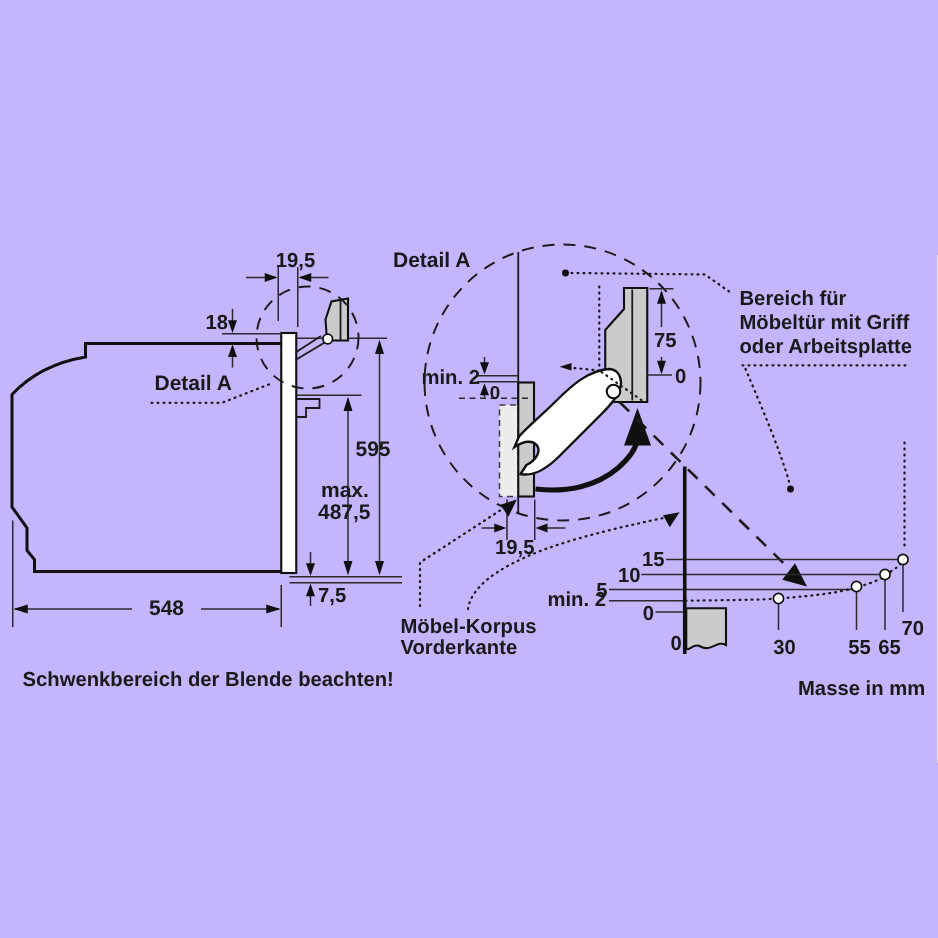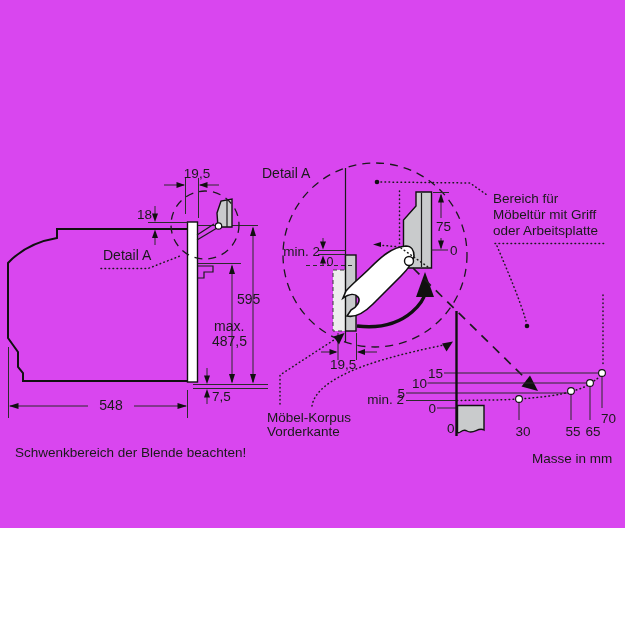--- a/index.html
+++ b/index.html
@@ -1,16 +1,16 @@
 <!DOCTYPE html>
 <html><head>
 <meta charset="utf-8">
 <style>
   html,body{margin:0;padding:0;background:#fff;}
-  #stage{position:relative;width:625px;height:528px;background:#d946ef;overflow:hidden;}
+  #stage{position:relative;width:625px;height:625px;background:#c4b5fd;overflow:hidden;font-weight:bold;}
   svg{position:absolute;left:0;top:0;}
   text{font-family:"Liberation Sans", sans-serif;fill:#1a1a1a;font-size:13.5px;}
   .f14{font-size:14px;} .f12{font-size:12.5px;}
   .mid{text-anchor:middle;} .end{text-anchor:end;}
   .s{stroke:#1b1b1b;fill:none;stroke-width:1.2;}
   .s2{stroke:#101010;fill:none;stroke-width:2;}
   .thin{stroke:#2b2b2b;fill:none;stroke-width:1;}
   .dot{stroke:#1b1b1b;fill:none;stroke-width:1.5;stroke-dasharray:0.6 3.4;stroke-linecap:round;}
   .dash{stroke:#1b1b1b;fill:none;stroke-width:1.3;stroke-dasharray:8 6;}
   .dashp{stroke:#1b1b1b;fill:none;stroke-width:1.7;stroke-dasharray:9 7;}

